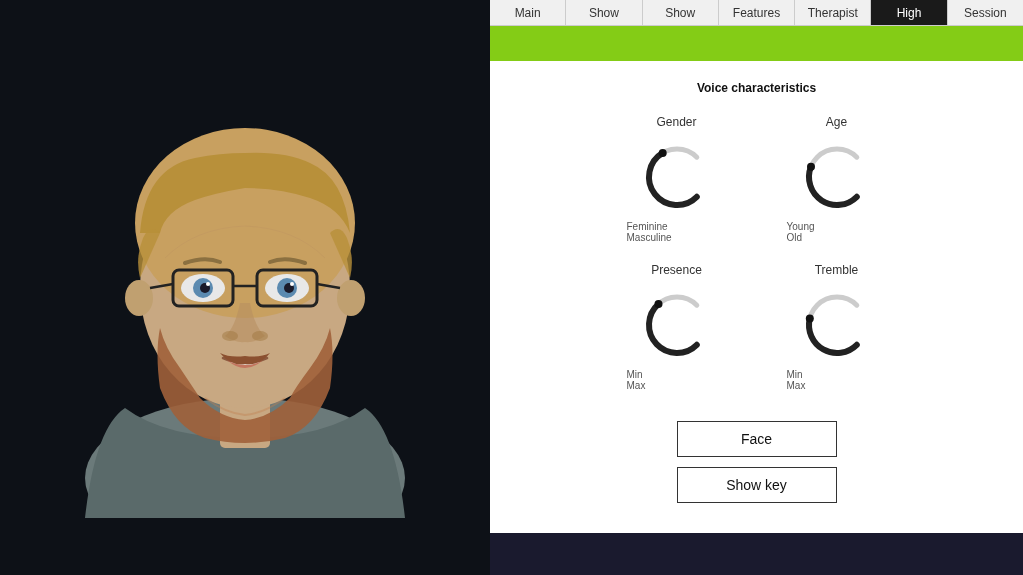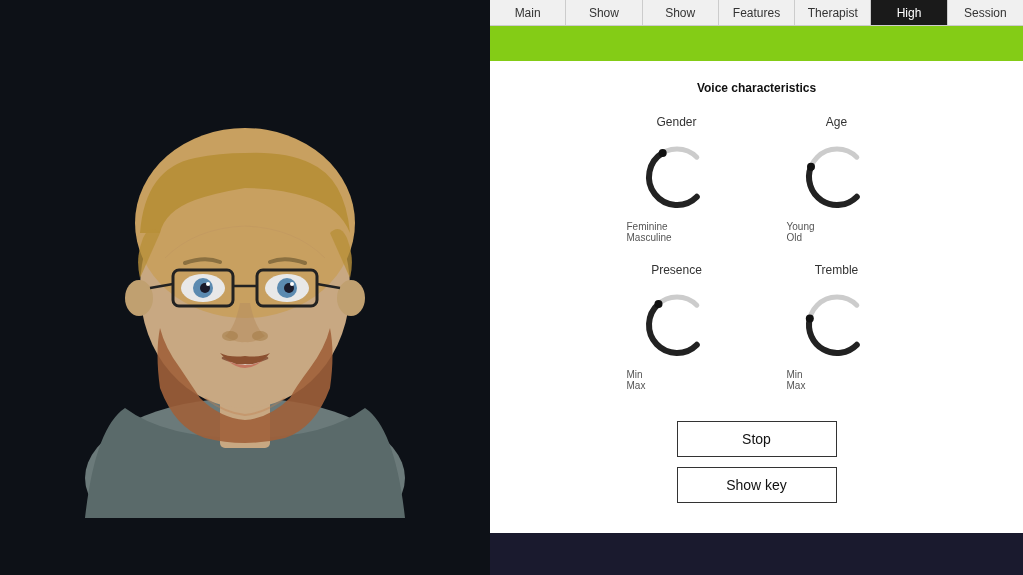--- a/index.html
+++ b/index.html
@@ -294,18 +294,18 @@
             <circle cx="12.8" cy="33.5" r="4" fill="#111"></circle>
           </svg>
           <div class="knob-sublabels">
             <span class="knob-sublabel">Min</span>
             <span class="knob-sublabel">Max</span>
           </div>
         </div>
       </div>
 
     <div class="bottom-controls">
-      <button class="action-btn">Stop</button>
+      <button class="action-btn">Face</button>
       <button class="action-btn">Show key</button>
 
     </div>
   </div>
 </div>
 
 </body></html>

